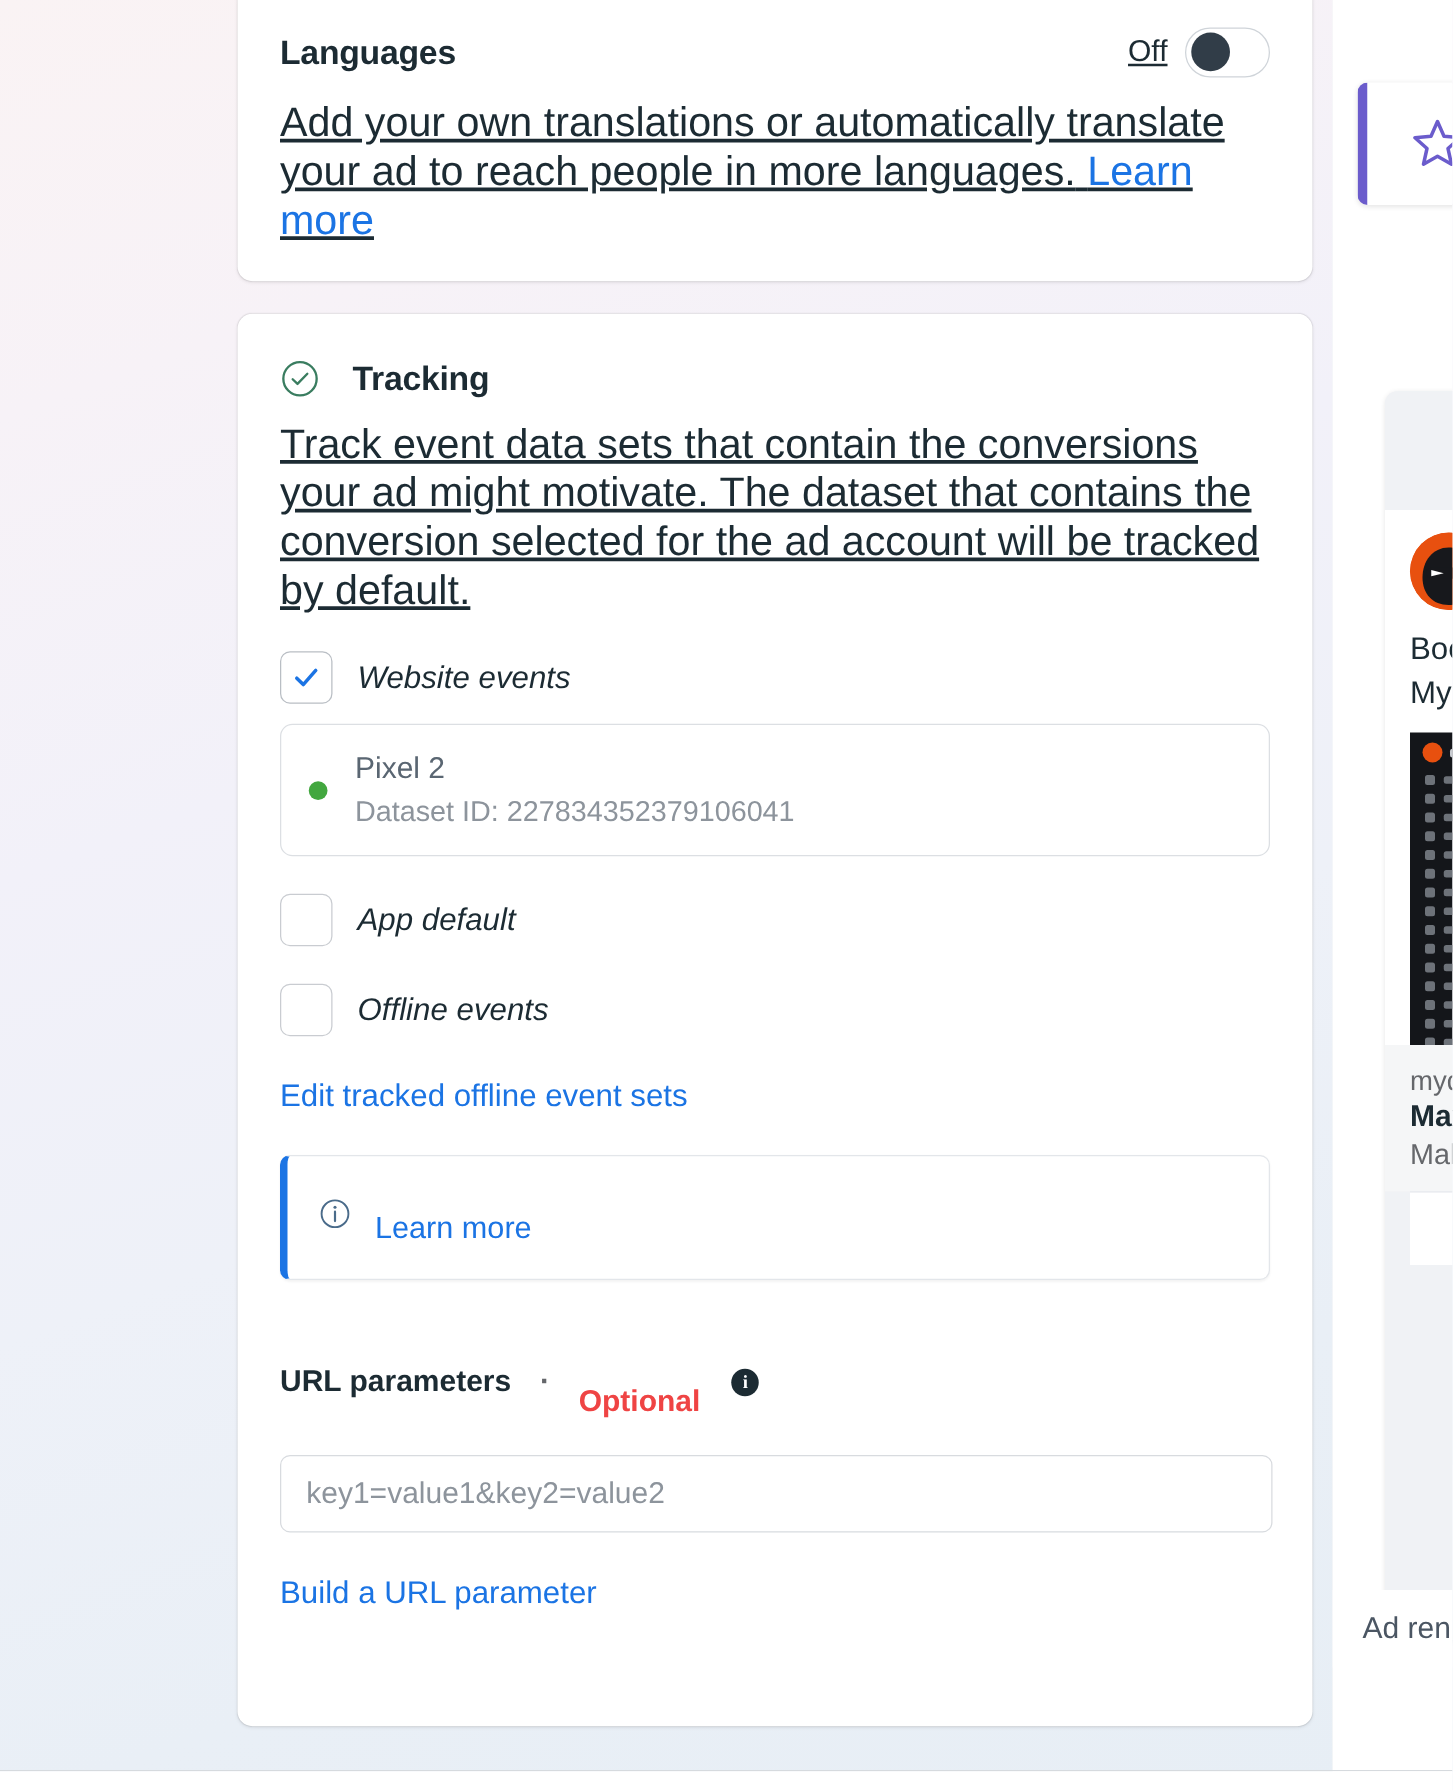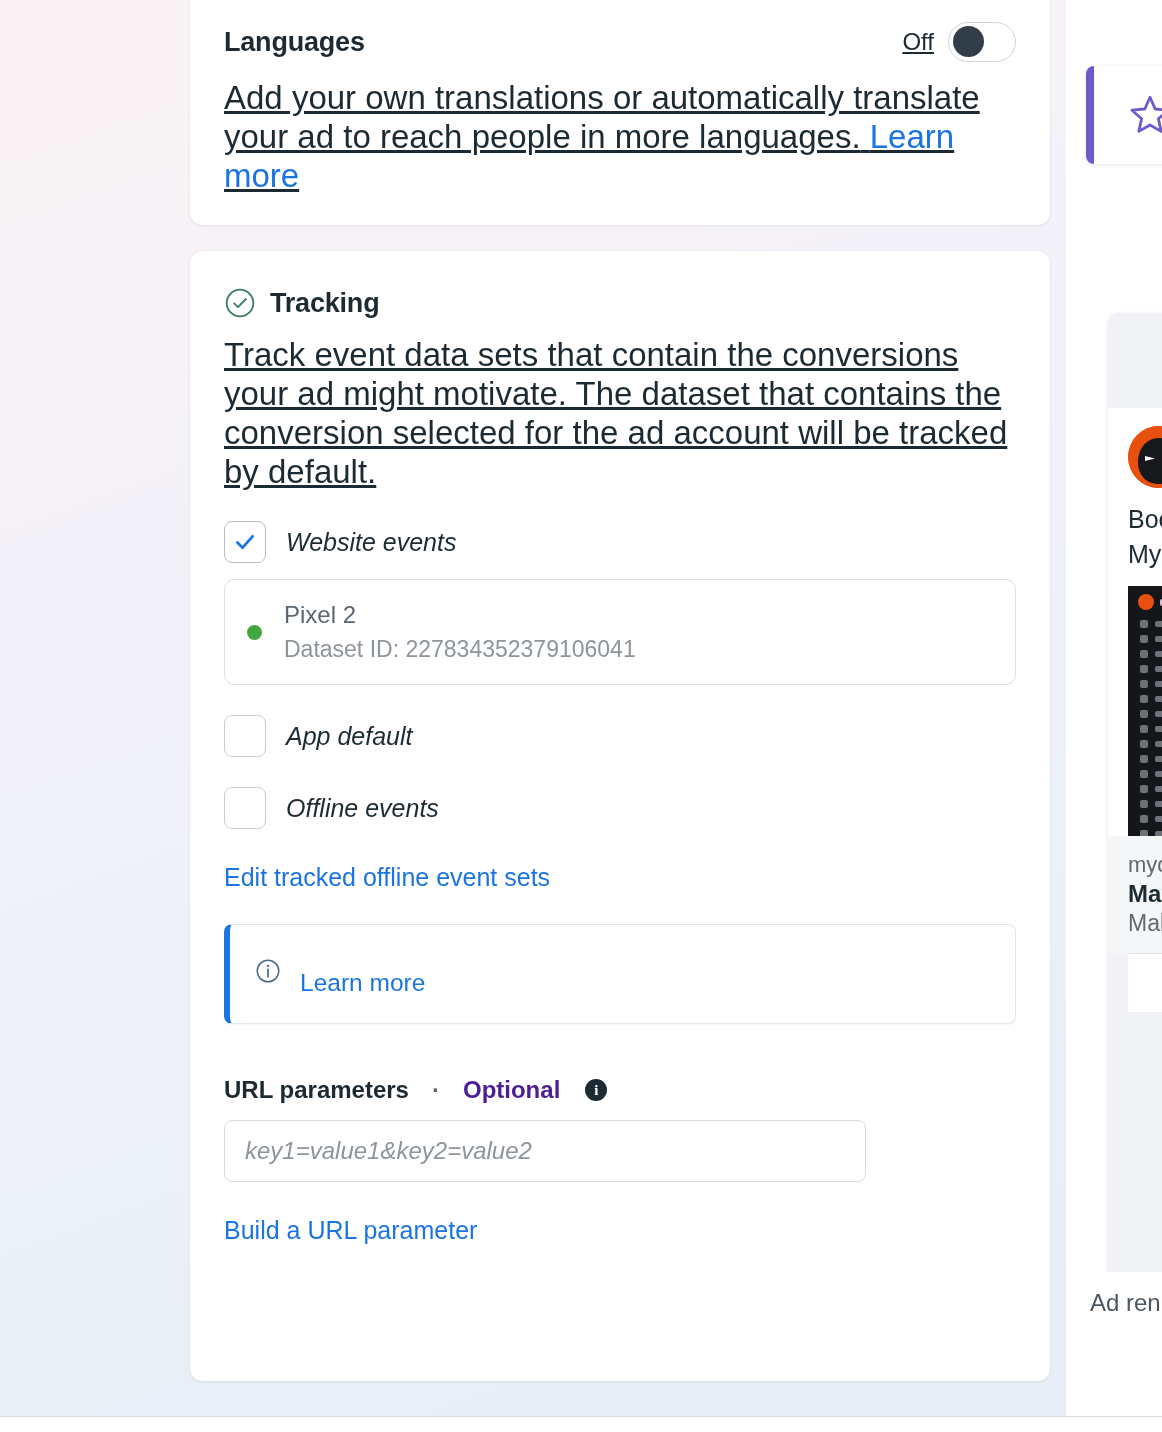--- a/index.html
+++ b/index.html
@@ -99,21 +99,21 @@
 
   
   #tracking-card {
     margin-top: 26px;
     padding: 36px 34px 44px 34px;
     min-height: 1130px;
   }
   .tracking-head {
     display: flex;
     align-items: center;
-    gap: 14px;
+    gap: 26px;
   }
   .check-circle { flex: none; display:block; }
 
   .check-row {
     display: flex;
     align-items: center;
     gap: 20px;
     margin-top: 30px;
   }
   .cb {
@@ -209,49 +209,49 @@
   }
   .field-label {
     font-size: 24px;
     font-weight: bold;
     color: #1c2b33;
   }
   .field-sep { font-size: 24px; color: #65676b; font-weight: bold; }
   .field-optional {
     font-size: 24px;
     font-weight: bold;
-    color: #4c1d95;
+    color: #ef4444;
+    margin-top: 32px;
   }
   .info-badge {
     width: 22px; height: 22px;
     border-radius: 50%;
     background: #1c2b33;
     color: #fff;
     font-size: 15px;
     font-weight: bold;
     display: flex;
     align-items: center;
     justify-content: center;
     font-family: "Liberation Serif", serif;
     cursor: pointer;
     margin-left: 2px;
   }
   .text-input {
-    margin-top: 16px;
-    width: 642px;
+    margin-top: 28px;
+    width: 794px;
     height: 62px;
     border: 1.5px solid #d8dbdf;
     border-radius: 8px;
     background: #fff;
     font-family: "Liberation Sans", sans-serif;
     font-size: 24px;
     color: #1c2b33;
     padding: 0 20px;
     outline: none;
-    font-style: italic;
   }
   .text-input::placeholder { color: #8d949c; }
 
   
   #preview-rail {
     position: absolute;
     left: 1066px;
     top: 0;
     width: 96px;
     height: 1432px;

